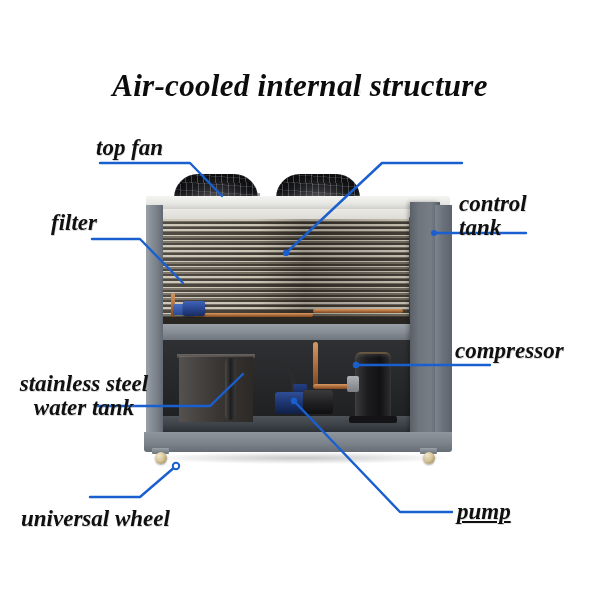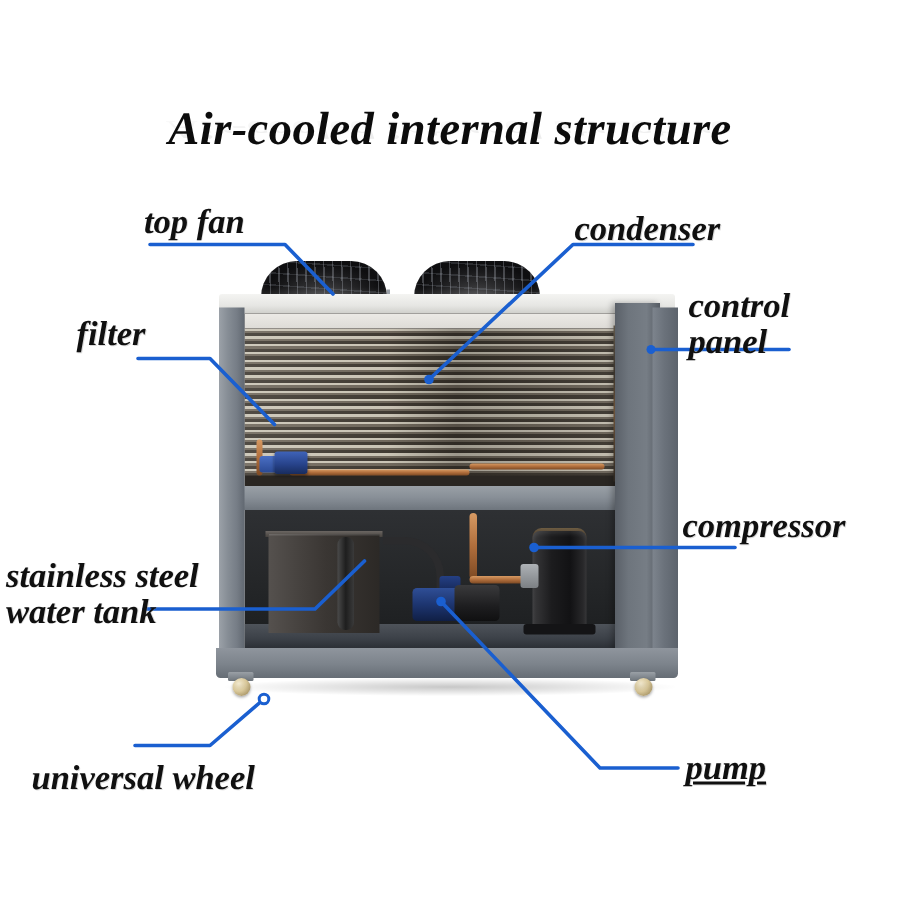--- a/index.html
+++ b/index.html
@@ -57,21 +57,21 @@
   .label {
     position: absolute;
     font-size: 23px;
     font-weight: bold;
     font-style: italic;
     color: #101010;
     line-height: 1.05;
     white-space: pre;
     text-shadow: 0.6px 0.6px 0 rgba(150,150,150,0.35);
   }
-  .label.center { }
+  .label.center { text-align: center; }
 
   
   #leaders {
     position: absolute;
     left: 0; top: 0;
     width: 600px; height: 600px;
     pointer-events: none;
   }
 
   
@@ -432,23 +432,22 @@
       <circle cx="356" cy="365" r="3.2"></circle>
       <circle cx="294" cy="401" r="3.2"></circle>
     </g>
     <g fill="#ffffff" stroke="#1a5fd0" stroke-width="2">
       <circle cx="176" cy="466" r="3.2"></circle>
     </g>
   </svg>
 
   <div class="label" style="left:96px; top:136px;">top fan</div>
 
-  <div class="label" style="left:383px; top:141px;">condenser</div>
-
-  <div class="label" style="left:459px; top:192px;"><span>control</span><br><span>panel</span></div>
+
+  <div class="label" style="left:459px; top:192px;"><span>control</span><br><span>tank</span></div>
 
   <div class="label" style="left:51px; top:211px;">filter</div>
 
   <div class="label" style="left:455px; top:339px;text-align:right;">compressor</div>
 
   <div class="label center" style="left:4px; top:372px; width:160px;"><span>stainless steel</span><br><span>water tank</span></div>
 
   <div class="label" style="left:457px; top:500px;text-decoration:underline;">pump</div>
 
   <div class="label" style="left:21px; top:507px;">universal wheel</div>

